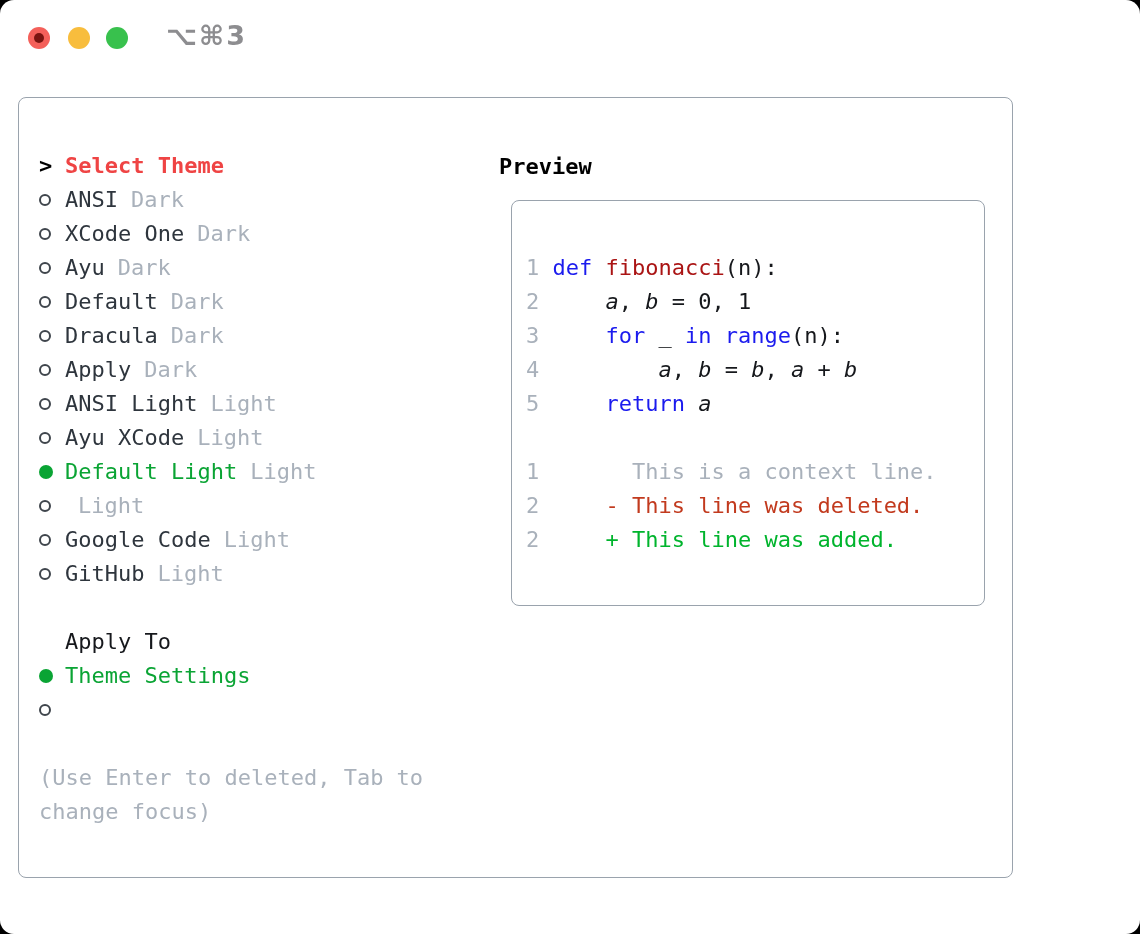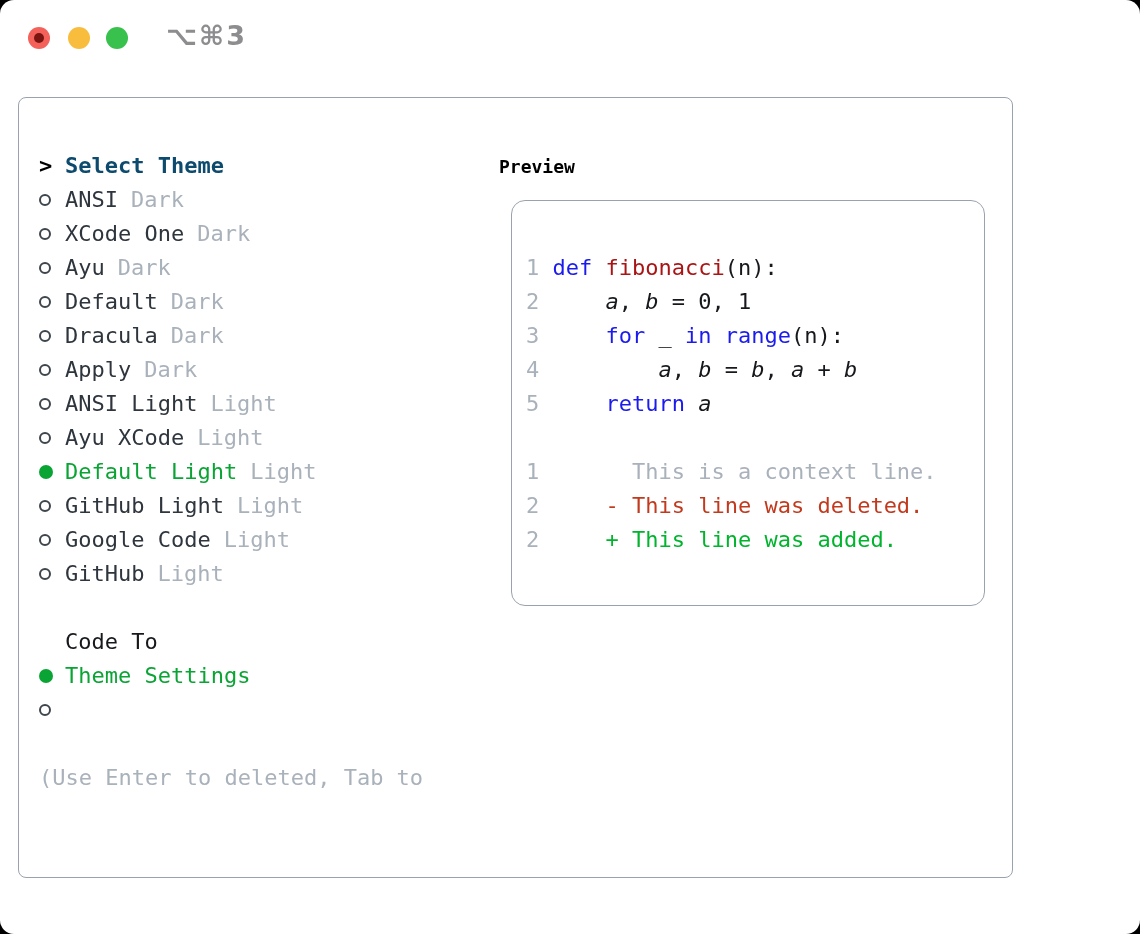--- a/index.html
+++ b/index.html
@@ -24,31 +24,31 @@
   .panel{position:absolute;left:18px;top:97px;width:995px;height:781px;
     border:1.5px solid var(--border_gray);border-radius:8px;background:#fff}
   
   .leftcol{position:absolute;left:20px;top:51px;width:450px;font-size:22px;line-height:34px;color:var(--item_ink)}
   .row{display:flex;align-items:center;height:34px;white-space:pre}
   .marker{display:flex;align-items:center;width:26px;flex:0 0 26px;height:34px}
   .cursor{font-weight:bold;color:#000}
   .dot{width:12px;height:12px;border:2px solid #3f454c;border-radius:50%}
   .sel .dot{width:14px;height:14px;border:none;background:var(--accent_green)}
   .sel .oname{color:var(--accent_green)}
-  .header-label{font-weight:bold;color:#0c4a6e}
+  .header-label{font-weight:bold;color:#ef4444}
   .subheader-label{color:var(--ink)}
   .oname{color:var(--item_ink)}
   .variant{color:var(--muted_gray);margin-left:13px}
   .spacer{height:34px}
   .hint{color:var(--muted_gray);white-space:pre}
   
   .preview-title{position:absolute;left:480px;top:51px;height:34px;display:flex;align-items:center;
-    font-size:18px;font-weight:bold;color:#000}
+    font-size:22px;font-weight:bold;color:#000}
   .preview-box{position:absolute;left:492px;top:102px;width:474px;height:406px;
-    border:1.5px solid var(--border_gray);border-radius:14px;background:#fff}
+    border:1.5px solid var(--border_gray);border-radius:8px;background:#fff}
   .code{position:absolute;left:14px;top:50px;font-size:22px;line-height:34px;white-space:pre}
   .cl{height:34px}
   .c-n{color:var(--muted_gray)}
   .c-k{color:var(--keyword_blue)}
   .c-f{color:var(--function_red)}
   .c-p{color:var(--ink)}
   .c-v{color:var(--ink);font-style:italic}
   .c-x{color:var(--muted_gray)}
   .c-d{color:var(--deleted_red)}
   .c-a{color:var(--added_green)}
@@ -74,35 +74,36 @@
       <div>
           <div class="row option"><span class="marker"><i class="dot"></i></span><span class="oname">ANSI</span><span class="variant">Dark</span></div>
           <div class="row option"><span class="marker"><i class="dot"></i></span><span class="oname">XCode One</span><span class="variant">Dark</span></div>
           <div class="row option"><span class="marker"><i class="dot"></i></span><span class="oname">Ayu</span><span class="variant">Dark</span></div>
           <div class="row option"><span class="marker"><i class="dot"></i></span><span class="oname">Default</span><span class="variant">Dark</span></div>
           <div class="row option"><span class="marker"><i class="dot"></i></span><span class="oname">Dracula</span><span class="variant">Dark</span></div>
           <div class="row option"><span class="marker"><i class="dot"></i></span><span class="oname">Apply</span><span class="variant">Dark</span></div>
           <div class="row option"><span class="marker"><i class="dot"></i></span><span class="oname">ANSI Light</span><span class="variant">Light</span></div>
           <div class="row option"><span class="marker"><i class="dot"></i></span><span class="oname">Ayu XCode</span><span class="variant">Light</span></div>
           <div class="row option sel"><span class="marker"><i class="dot"></i></span><span class="oname">Default Light</span><span class="variant">Light</span></div>
-          <div class="row option"><span class="marker"><i class="dot"></i></span><span class="oname">GitHub Light</span><span class="variant">Light</span></div>
+          <div class="row option"><span class="marker"><i class="dot"></i></span><span class="variant">Light</span></div>
           <div class="row option"><span class="marker"><i class="dot"></i></span><span class="oname">Google Code</span><span class="variant">Light</span></div>
           <div class="row option"><span class="marker"><i class="dot"></i></span><span class="oname">GitHub</span><span class="variant">Light</span></div>
         </div>
       <div class="spacer"></div>
       <div class="row">
         <span class="marker"></span>
-        <span class="subheader-label">Code To</span>
+        <span class="subheader-label">Apply To</span>
       </div>
       <div>
           <div class="row option sel"><span class="marker"><i class="dot"></i></span><span class="oname">Theme Settings</span></div>
           <div class="row option"><span class="marker"><i class="dot"></i></span></div>
         </div>
       <div class="spacer"></div>
       <div class="row hint">(Use Enter to deleted, Tab to</div>
+      <div class="row hint">change focus)</div>
     </div>
 
     <div class="preview-title">Preview</div>
     <div class="preview-box">
       <div class="code"><div class="cl"><span class="c-n">1 </span><span class="c-k">def </span><span class="c-f">fibonacci</span><span class="c-p">(n):</span></div><div class="cl"><span class="c-n">2 </span><span class="c-p">    </span><span class="c-v">a</span><span class="c-p">, </span><span class="c-v">b</span><span class="c-p"> = 0, 1</span></div><div class="cl"><span class="c-n">3 </span><span class="c-p">    </span><span class="c-k">for</span><span class="c-p"> _ </span><span class="c-k">in</span><span class="c-p"> </span><span class="c-k">range</span><span class="c-p">(n):</span></div><div class="cl"><span class="c-n">4 </span><span class="c-p">        </span><span class="c-v">a</span><span class="c-p">, </span><span class="c-v">b</span><span class="c-p"> = </span><span class="c-v">b</span><span class="c-p">, </span><span class="c-v">a</span><span class="c-p"> + </span><span class="c-v">b</span></div><div class="cl"><span class="c-n">5 </span><span class="c-p">    </span><span class="c-k">return</span><span class="c-p"> </span><span class="c-v">a</span></div><div class="cl"></div><div class="cl"><span class="c-n">1 </span><span class="c-x">      This is a context line.</span></div><div class="cl"><span class="c-n">2 </span><span class="c-d">    - This line was deleted.</span></div><div class="cl"><span class="c-n">2 </span><span class="c-a">    + This line was added.</span></div></div>
     </div>
 
   </div>
 </div>
 

